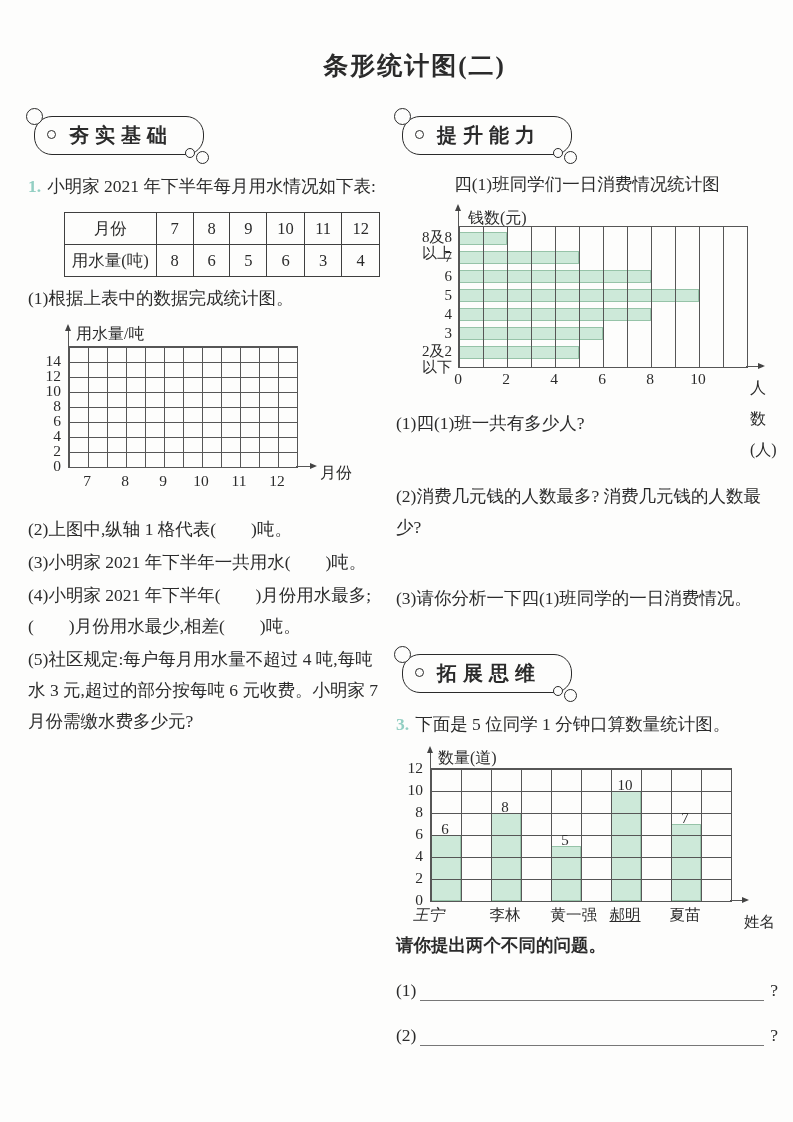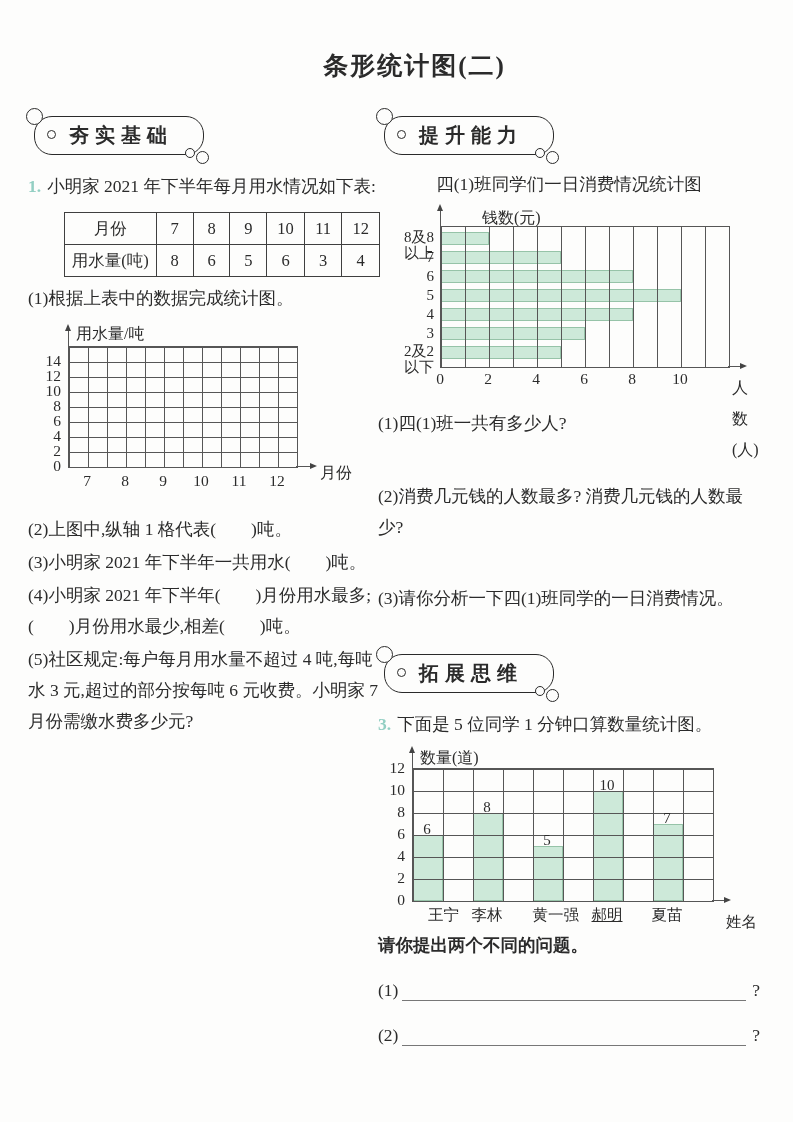--- a/index.html
+++ b/index.html
@@ -8,21 +8,21 @@
     background:#fdfdfc;color:#2b2b2b;overflow:hidden;
     font-family:"Liberation Serif","DejaVu Serif",serif;
     font-size:17.5px;line-height:31px;padding-left:36px;
   }
   .title{
     position:absolute;top:50px;left:0;width:100%;text-align:center;
     font-size:25px;font-weight:bold;letter-spacing:2px;margin:0;
   }
   .col{position:absolute;top:112px;}
   .col.left{left:28px;width:352px;}
-  .col.right{left:378px;width:382px;}
+  .col.right{left:396px;width:382px;}
 
   
   .badge{
     position:relative;display:inline-block;margin:4px 0 14px 6px;
     border:1.6px solid #2a2a2a;border-radius:18px;
     padding:3px 30px 3px 34px;font-size:20px;font-weight:bold;letter-spacing:6px;
     background:#fdfdfc;
   }
   .badge .c-big{position:absolute;left:-9px;top:-9px;width:15px;height:15px;border:1.4px solid #2a2a2a;border-radius:50%;background:#fdfdfc;}
   .badge .c-dot{position:absolute;left:12px;top:13px;width:7px;height:7px;border:1.3px solid #2a2a2a;border-radius:50%;background:#fdfdfc;}
@@ -134,21 +134,21 @@
       <span class="c-big"></span>
       <span class="c-dot"></span>
       <span class="c-r1"></span>
       <span class="c-r2"></span>
       <span>提升能力</span>
     </div>
 
     <p class="q centered" style="margin-top:0;">四(1)班同学们一日消费情况统计图</p>
 
     <div class="chart" id="chart2" style="height:196px;margin-top:2px;">
-        <div class="axis-lab" style="left: 72px; top: 0px; position: absolute; margin-left: 32px;">钱数(元)</div>
+        <div class="axis-lab" style="left: 72px; top: 0px; position: absolute;">钱数(元)</div>
         <div class="plot" style="left: 62px; top: 24px; width: 288px; height: 140px;">
           <div class="bar" style="left: 0px; top: 5px; width: 48px; height: 13px; background: rgb(205, 233, 217);"></div>
           <div class="bar" style="left: 0px; top: 24px; width: 120px; height: 13px; background: rgb(205, 233, 217);"></div>
           <div class="bar" style="left: 0px; top: 43px; width: 192px; height: 13px; background: rgb(205, 233, 217);"></div>
           <div class="bar" style="left: 0px; top: 62px; width: 240px; height: 13px; background: rgb(205, 233, 217);"></div>
           <div class="bar" style="left: 0px; top: 81px; width: 192px; height: 13px; background: rgb(205, 233, 217);"></div>
           <div class="bar" style="left: 0px; top: 100px; width: 144px; height: 13px; background: rgb(205, 233, 217);"></div>
           <div class="bar" style="left: 0px; top: 119px; width: 120px; height: 13px; background: rgb(205, 233, 217);"></div>
           <div class="overlay" style="background-image: repeating-linear-gradient(to right, rgb(86, 86, 86) 0px, rgb(86, 86, 86) 1px, transparent 1px, transparent 24px);"></div>
         </div>
@@ -207,21 +207,21 @@
         <div class="arrow-up" style="left: 31px; top: 4px;"></div>
         <div class="lab" style="left: 0px; top: 149px; width: 27px; text-align: right;">0</div>
         <div class="lab" style="left: 0px; top: 127px; width: 27px; text-align: right;">2</div>
         <div class="lab" style="left: 0px; top: 105px; width: 27px; text-align: right;">4</div>
         <div class="lab" style="left: 0px; top: 83px; width: 27px; text-align: right;">6</div>
         <div class="lab" style="left: 0px; top: 61px; width: 27px; text-align: right;">8</div>
         <div class="lab" style="left: 0px; top: 39px; width: 27px; text-align: right;">10</div>
         <div class="lab" style="left: 0px; top: 17px; width: 27px; text-align: right;">12</div>
         <div class="axline" style="left: 334px; top: 158px; width: 14px; height: 1px;"></div>
         <div class="arrow-right" style="left: 346px; top: 155px;"></div>
-        <div class="lab" style="left: 17px; top: 164px; width: 64px; text-align: right; font-size: 15.5px;">王宁</div>
+        <div class="lab" style="left: 17px; top: 164px; width: 64px; text-align: left; font-size: 15.5px; font-style: italic;">王宁</div>
         <div class="lab" style="left: 77px; top: 164px; width: 64px; text-align: center; font-size: 15.5px;">李林</div>
         <div class="lab" style="left: 137px; top: 164px; width: 64px; text-align: right; font-size: 15.5px;">黄一强</div>
         <div class="lab" style="left: 197px; top: 164px; width: 64px; text-align: center; font-size: 15.5px; text-decoration: underline;">郝明</div>
         <div class="lab" style="left: 257px; top: 164px; width: 64px; text-align: center; font-size: 15.5px;">夏苗</div>
         <div class="axis-lab" style="left: 348px; top: 164px; position: absolute; font-size: 15.5px;">姓名</div>
       </div>
 
     <p class="q" style="font-weight:bold;">请你提出两个不同的问题。</p>
     <div class="answer-line">
       <span>(1)</span>

